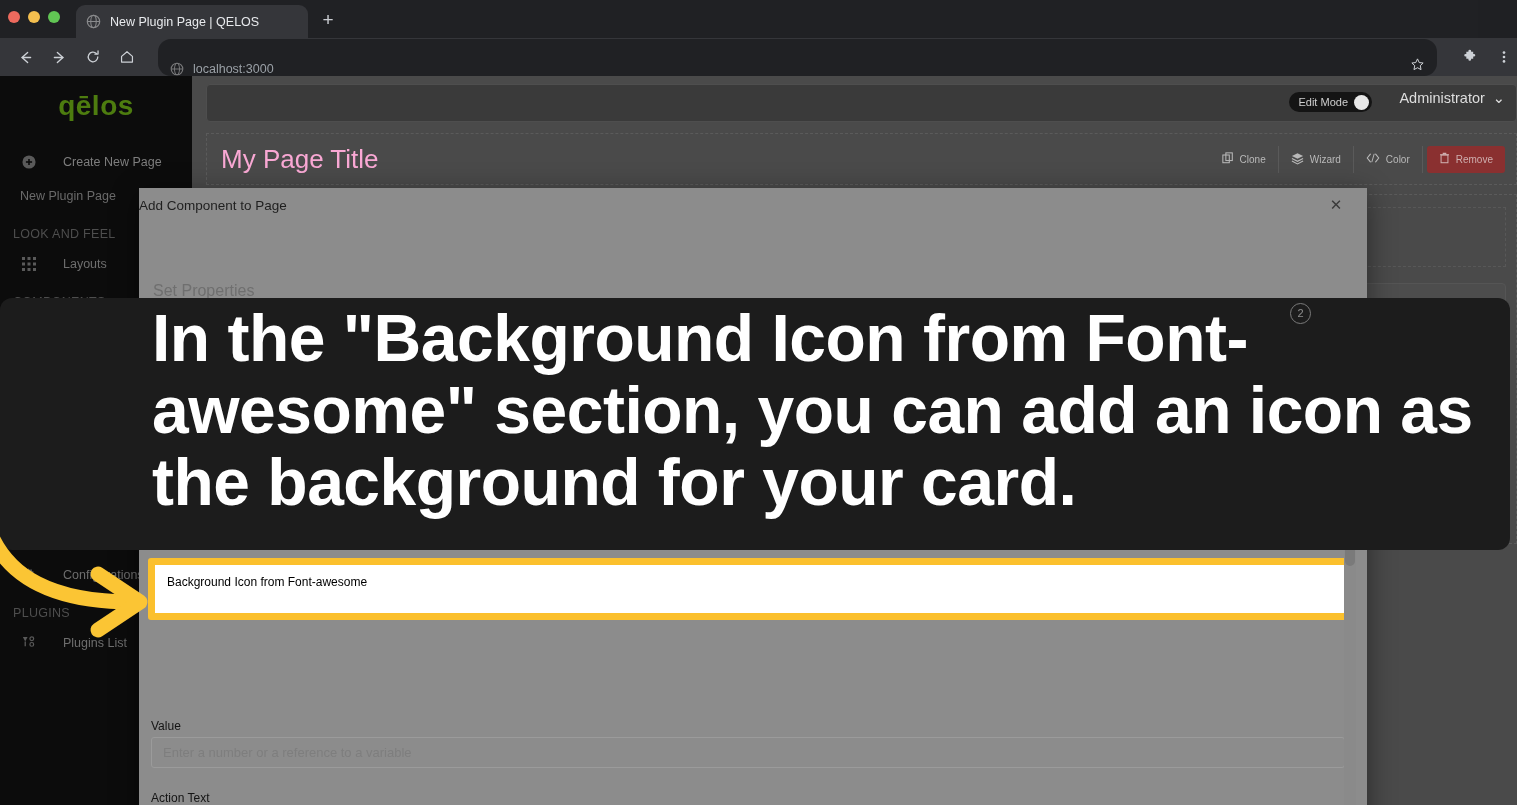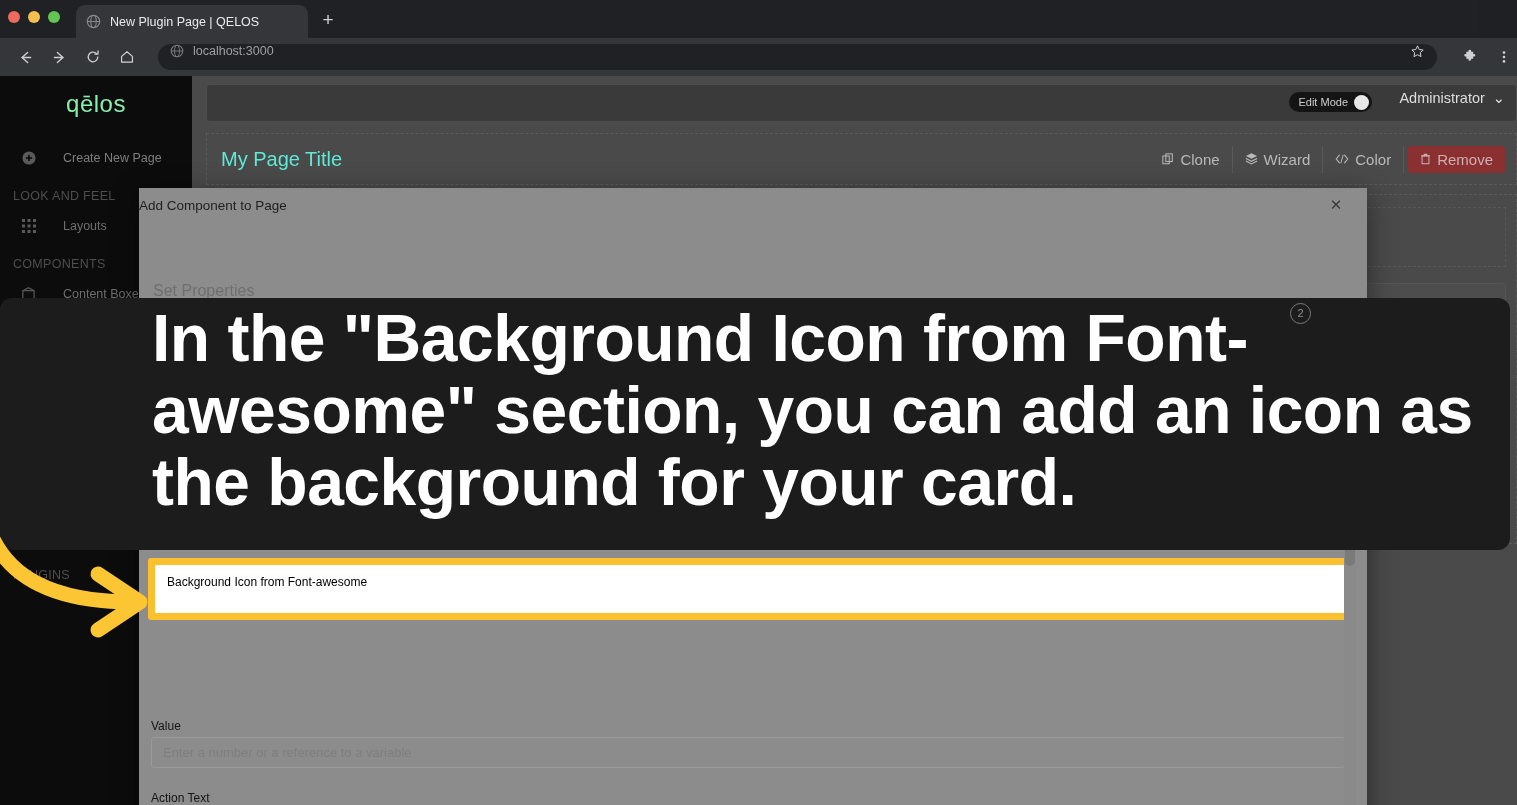--- a/index.html
+++ b/index.html
@@ -37,41 +37,41 @@
   .browser-navbar {
     position: absolute; top: 38px; left: 0; width: 1517px; height: 38px;
     background: #35363a; display: flex; align-items: center;
   }
   .nav-btn {
     width: 26px; height: 26px; margin-left: 8px; color: #cdd1d6;
     display: flex; align-items: center; justify-content: center; flex: none;
   }
   .nav-btn:first-child { margin-left: 12px; }
   .urlbar {
-    margin-left: 18px; height: 26px; flex: 1; margin-right: 12px;
+    margin-left: 18px; height: 37px; flex: 1; margin-right: 12px;
     background: #202124; border-radius: 13px;
-    display: flex; align-items: flex-start; padding: 0 12px; gap: 9px;
+    display: flex; align-items: flex-end; padding: 0 12px; gap: 9px;
   }
   .url-favicon { width: 14px; height: 14px; opacity: .5; flex: none; }
   .url-text { font-size: 12.5px; color: #9aa0a6; flex: 1; }
   .url-icons { display: flex; align-items: center; gap: 13px; color: #d2d5d9; }
 
   
   .app {
     position: absolute; top: 76px; left: 0; width: 1517px; height: 729px;
     background: #444;
   }
   
   .sidebar {
     position: absolute; top: 0; left: 0; width: 192px; height: 729px;
     background: #0c0c0c; overflow: hidden;
   }
   .logo {
-    margin: 14px 0 22px; text-align: center; font-size: 24px;
-    letter-spacing: .5px; color: #86efac; font-weight: 400;
+    margin: 14px 0 22px; text-align: center; font-size: 28px;
+    letter-spacing: .5px; color: #4d7c0f; font-weight: 700;
   }
   .nav-item {
     display: flex; align-items: center; gap: 26px;
     padding: 9px 0 9px 20px; font-size: 12.5px; color: #6e6e6e;
   }
   .nav-item.strong { color: #7e7e7e; }
   .nav-ico { width: 17px; height: 17px; flex: none; color: #5a5a5a; display: flex; align-items: center; justify-content: center; }
   .nav-sec {
     padding: 14px 0 5px 13px; font-size: 12.5px;
     color: #4e4e4e; letter-spacing: .3px;
@@ -91,28 +91,28 @@
   .edit-toggle-label { font-size: 11px; color: #cfcfcf; }
   .edit-knob { width: 15px; height: 15px; border-radius: 50%; background: #e8e8e8; }
   .admin {
     position: absolute; top: 14px; right: 12px;
     font-size: 14.5px; color: #dedede; display: flex; align-items: center; gap: 8px;
   }
   .page-title {
     position: absolute; top: 57px; left: 14px; width: 1311px; height: 52px;
     border: 1px dashed #5b5b5b; display: flex; align-items: center; padding-left: 14px;
   }
-  .page-title-text { font-size: 20px; color: #5eead4; }
+  .page-title-text { font-size: 26px; color: #f9a8d4; }
   .action-row {
     position: absolute; top: 57px; right: 12px; display: flex; align-items: center;
     height: 52px; gap: 0;
   }
   .act {
     display: flex; align-items: center; gap: 6px; height: 27px;
-    padding: 0 12px; font-size: 15px; color: #b9b9b9;
+    padding: 0 12px; font-size: 10px; color: #b9b9b9;
     border-right: 1px solid #5a5a5a;
   }
   .act.remove {
     background: #8a3030; color: #cfafaf; border-right: none; border-radius: 3px;
     margin-left: 4px;
   }
   .card-area {
     position: absolute; top: 118px; left: 14px; width: 1311px; height: 350px;
     border: 1px dashed #5b5b5b;
   }
@@ -289,20 +289,21 @@
         <span class="nav-ico">
           <svg width="16" height="16" viewBox="0 0 18 18">
               <circle cx="9" cy="9" r="7.4" fill="#5a5a5a"></circle>
               <line x1="9" y1="5.5" x2="9" y2="12.5" stroke="#0c0c0c" stroke-width="1.8"></line>
               <line x1="5.5" y1="9" x2="12.5" y2="9" stroke="#0c0c0c" stroke-width="1.8"></line>
             </svg>
         </span>
         <span>Create New Page</span>
       </div>
 
+      <div class="nav-plain">New Plugin Page</div>
 
       <div class="nav-sec">LOOK AND FEEL</div>
       <div class="nav-item">
         <span class="nav-ico">
           <svg width="14" height="14" viewBox="0 0 14 14">
               <g fill="#5a5a5a">
                 <rect x="0" y="0" width="3" height="3"></rect>
                 <rect x="5.5" y="0" width="3" height="3"></rect>
                 <rect x="11" y="0" width="3" height="3"></rect>
                 <rect x="0" y="5.5" width="3" height="3"></rect>
@@ -385,20 +386,31 @@
         <span class="nav-ico">
           <svg width="15" height="15" viewBox="0 0 16 16">
               <path d="M8 1.2l1.3 1.6 2-.5.5 2 1.9.8-.9 1.9.9 1.9-1.9.8-.5 2-2-.5L8 14.8l-1.3-1.6-2 .5-.5-2-1.9-.8.9-1.9-.9-1.9 1.9-.8.5-2 2 .5z" fill="#5a5a5a"></path>
               <circle cx="8" cy="8" r="2.3" fill="#0c0c0c"></circle>
             </svg>
         </span>
         <span>Configurations</span>
       </div>
 
       <div class="nav-sec">PLUGINS</div>
+      <div class="nav-item">
+        <span class="nav-ico">
+          <svg width="15" height="15" viewBox="0 0 16 16">
+              <path d="M2 2 L7 2 L4.5 7 Z" fill="#5a5a5a"></path>
+              <line x1="4.5" y1="7" x2="4.5" y2="12" stroke="#5a5a5a" stroke-width="1.4"></line>
+              <circle cx="11.5" cy="4" r="2" fill="none" stroke="#5a5a5a" stroke-width="1.3"></circle>
+              <circle cx="11.5" cy="10" r="2" fill="none" stroke="#5a5a5a" stroke-width="1.3"></circle>
+            </svg>
+        </span>
+        <span>Plugins List</span>
+      </div>
     </div>
 
     <div class="main">
       <div class="topbar"></div>
 
       <div class="edit-toggle">
         <span class="edit-toggle-label">Edit Mode</span>
         <span class="edit-knob"></span>
       </div>
       <div class="admin">

